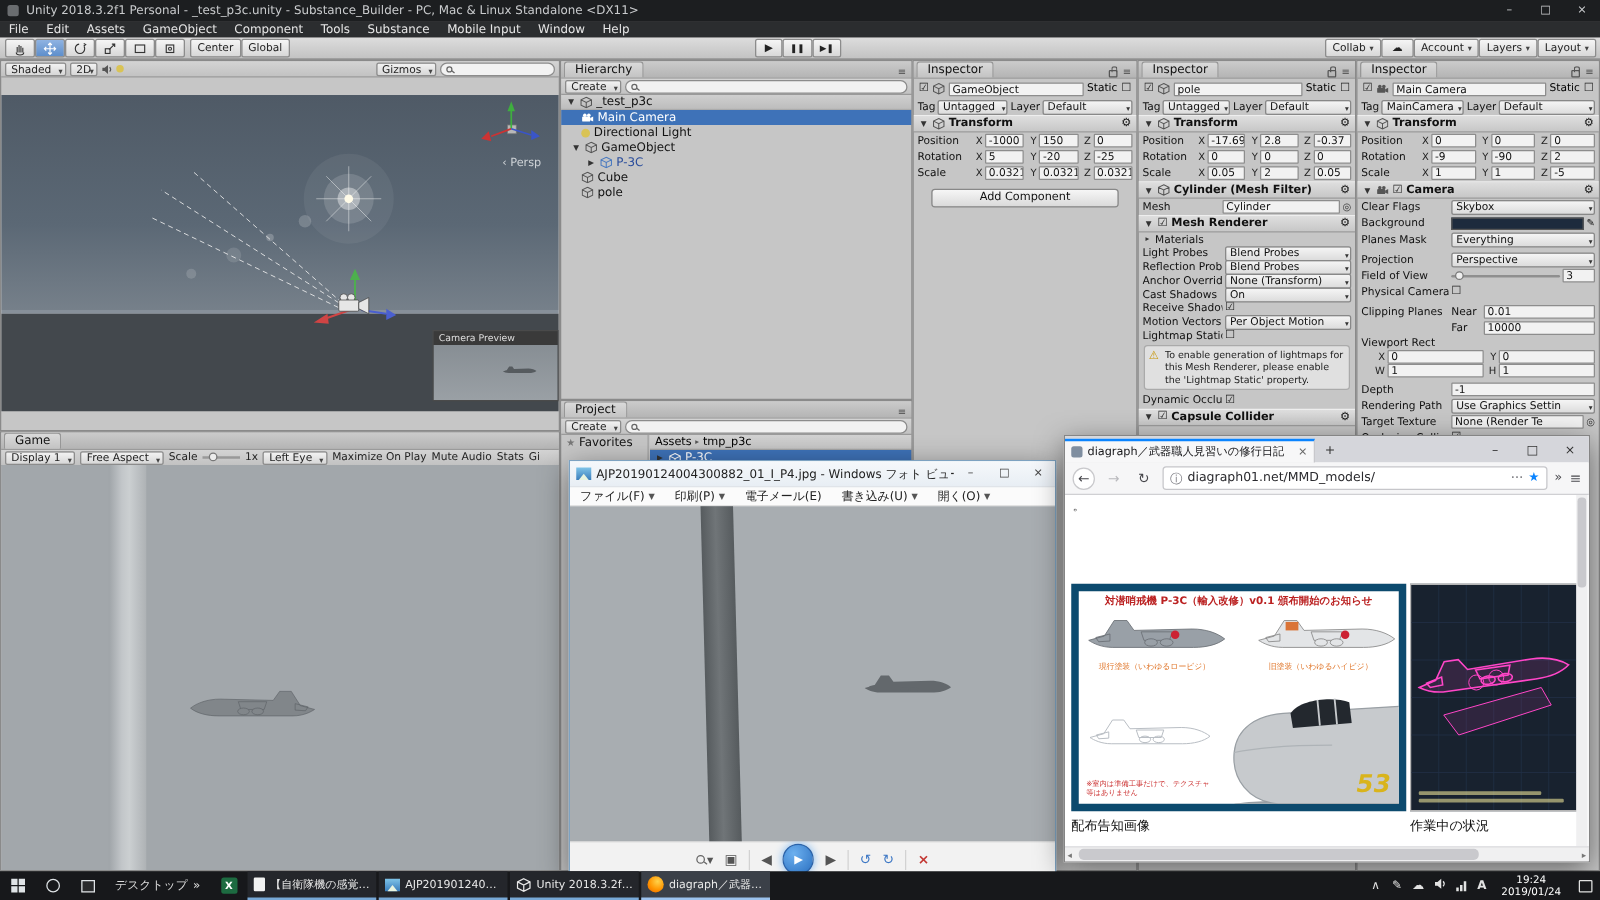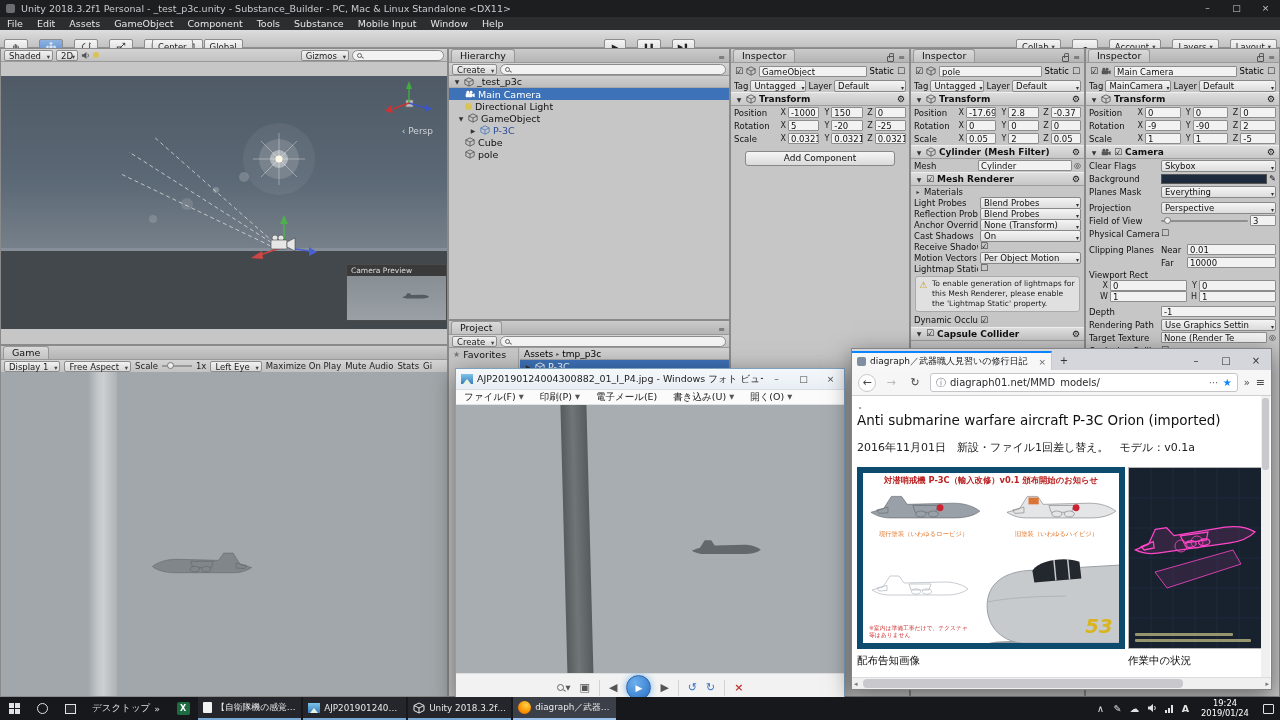--- a/index.html
+++ b/index.html
@@ -8,21 +8,21 @@
 #screen{position:relative;width:1280px;height:720px;overflow:hidden;background:#4a4a4a}
 .abs{position:absolute}
 .flex{display:flex;align-items:center}
 
 .utitle{left:0;top:0;width:1280px;height:17px;background:#1c1e20;color:#c9cbcd;font-size:9.5px;display:flex;align-items:center}
 .uico{width:9px;height:9px;margin:0 6px;background:#6a6d70;border-radius:2px;flex:none}
 .wbtn{width:29px;text-align:center;font-size:9px;line-height:17px;color:#c9cbcd}
 .umenu{left:0;top:17px;width:1280px;height:13px;background:#2b2d2f;display:flex;align-items:center}
 .umenu span{color:#e6e6e6;font-size:9.5px;padding:0 7px;line-height:13px}
 .utool{left:0;top:30px;width:1280px;height:18px;background:linear-gradient(#dddddd,#c2c2c2);border-bottom:1px solid #8f8f8f}
-.toolgrp{position:absolute;top:9px;display:flex;gap:11px}
+.toolgrp{position:absolute;top:1px;display:flex;gap:0}
 .tbtn{height:15px;min-width:24px;background:linear-gradient(#f5f5f5,#d8d8d8);border:1px solid #8c8c8c;display:flex;align-items:center;justify-content:center;font-size:8.5px;color:#222;border-radius:2px;padding:0 5px;white-space:nowrap}
 .tbtn.sel{background:linear-gradient(#8fb3e2,#5d8ecb)}
 .tbtn svg{width:12px;height:12px;stroke:#333;fill:none;stroke-width:1.2}
 .tbtn.sel svg{stroke:#fff}
 .tbtn .dda{font-size:6.5px;margin-left:3px;color:#444}
 
 .panel{background:#c6c6c6;border:1px solid #8a8a8a}
 .ptabbar{height:14px;background:linear-gradient(#cbcbcb,#b4b4b4);border-bottom:1px solid #9a9a9a;display:flex;align-items:flex-end;padding-left:2px;gap:1px}
 .ptab{height:13px;line-height:12px;padding:0 8px;font-size:9.5px;color:#111;background:linear-gradient(#dadada,#c3c3c3);border:1px solid #979797;border-bottom:none;border-radius:3px 3px 0 0;white-space:nowrap}
 .ptab.off{background:#b0b0b0;color:#333}
@@ -845,22 +845,20 @@
       <span style="color:#7a7a80">ⓘ</span>
       <span style="flex:1;overflow:hidden;white-space:nowrap">diagraph01.net/MMD_models/</span>
       <span style="color:#6a6a70">⋯</span>
       <span style="color:#0a84ff">★</span>
     </div>
     <span style="color:#4a4a4f;font-size:10px">»</span>
     <span style="color:#4a4a4f;font-size:11px">≡</span>
   </div>
   <div class="fx-content">
     <div class="abs" style="left:6px;top:2px;font-size:10px;color:#333">。</div>
-    <div class="abs" style="left:5px;top:16px;font-size:13.5px;color:#111">Anti submarine warfare aircraft P-3C Orion (imported)</div>
-    <div class="abs" style="left:5px;top:44px;font-size:11px;color:#222">2016年11月01日　新設・ファイル1回差し替え。　モデル：v0.1a</div>
 
     <div class="abs poster" style="left:5px;top:71px;width:268px;height:182px">
       <div class="ptitle">対潜哨戒機 P-3C（輸入改修）v0.1 頒布開始のお知らせ</div>
       <svg class="abs" style="left:6px;top:20px" width="115" height="34" viewBox="0 0 100 30">
             <use href="#sym-plane" fill="#99a0a7" stroke="#6a6f75" stroke-width="0.6"></use>
             <circle cx="62" cy="13" r="3" fill="#cc2233"></circle>
           </svg>
       <svg class="abs" style="left:142px;top:20px" width="115" height="34" viewBox="0 0 100 30">
             <use href="#sym-plane" fill="#e3e5e7" stroke="#888" stroke-width="0.6"></use>
             <rect x="20" y="4" width="9" height="6" fill="#d86018" opacity="0.85"></rect>

